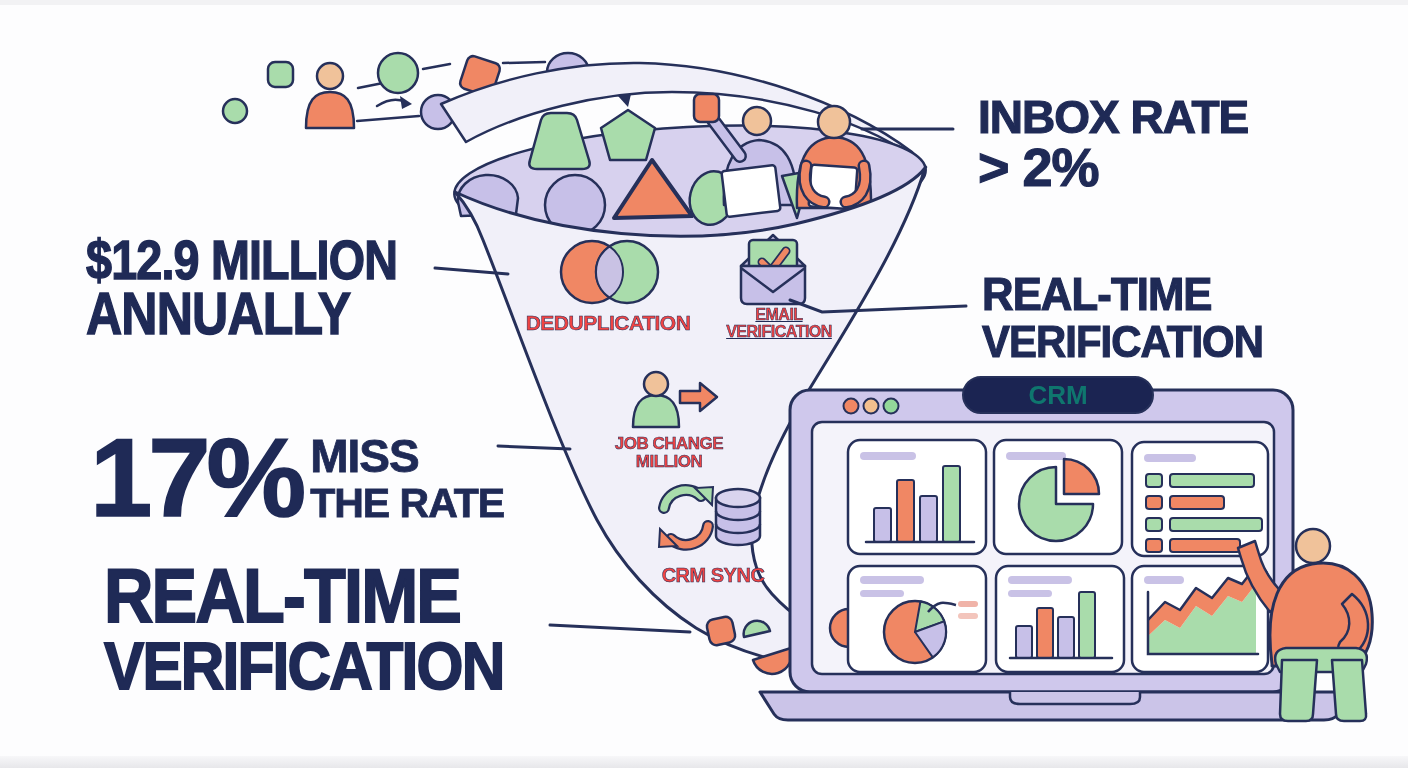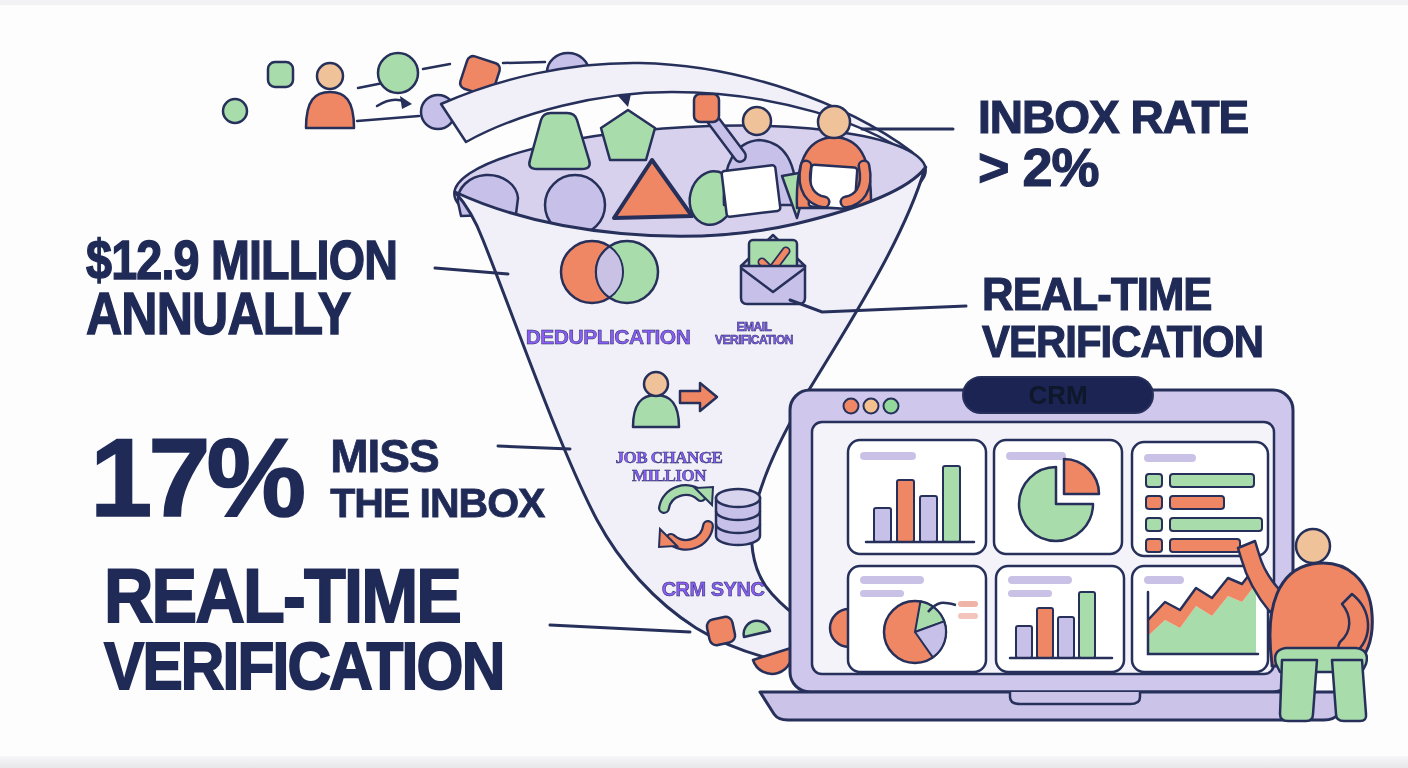--- a/index.html
+++ b/index.html
@@ -13,35 +13,35 @@
   svg{position:absolute;left:0;top:0;}
   .t{position:absolute;color:#1f2a56;font-weight:bold;line-height:0.95;
      letter-spacing:-1px;white-space:nowrap;-webkit-text-stroke:0.8px #1f2a56;}
   .t .l2{display:block;}
   .stat-annual{left:86px;top:234px;font-size:55px;transform:scaleX(.85);transform-origin:0 0;-webkit-text-stroke:1.4px #1f2a56;}
   .stat-annual .l2{font-size:59px;}
   .stat-bounce{left:978px;top:96px;font-size:46px;-webkit-text-stroke:1.2px #1f2a56;}
   .stat-bounce .l2{font-size:54px;margin-top:2px;}
   .stat-17{left:90px;top:427px;display:flex;align-items:flex-end;}
   .stat-17 .big{font-size:112px;line-height:0.82;letter-spacing:-4px;-webkit-text-stroke:1.6px #1f2a56;}
-  .stat-17 .side{margin-left:28px;margin-top:6px;}
+  .stat-17 .side{margin-left:8px;margin-top:6px;}
   .stat-17 .side .l1{font-size:46px;line-height:1;}
   .stat-17 .side .l2{font-size:41px;line-height:1;margin-top:4px;}
   .rt-left{left:104px;top:560px;font-size:76px;letter-spacing:-2px;transform:scaleX(.9);transform-origin:0 0;-webkit-text-stroke:1.8px #1f2a56;}
   .rt-left .l2{font-size:67px;margin-top:2px;}
   .rt-right{left:982px;top:272px;font-size:47px;transform:scaleX(.93);transform-origin:0 0;-webkit-text-stroke:1.2px #1f2a56;}
   .rt-right .l2{font-size:45px;margin-top:4px;}
-  .flabel{position:absolute;color:#8b5cf6;font-weight:bold;text-align:center;
-    letter-spacing:-0.5px;line-height:1.05;margin-top:14px;-webkit-text-stroke:0.5px #1f2a56;}
+  .flabel{position:absolute;color:#ef4444;font-weight:bold;text-align:center;
+    letter-spacing:-0.5px;line-height:1.05;-webkit-text-stroke:0.5px #1f2a56;}
   .lbl-dedup{left:520px;top:312px;width:176px;font-size:21px;}
-  .lbl-email{left:681px;top:307px;width:146px;font-size:12px;}
-  .lbl-job{left:596px;top:435px;width:146px;font-size:17px;font-family:Liberation Serif, serif;}
+  .lbl-email{left:706px;top:307px;width:146px;font-size:16px;text-decoration:underline;}
+  .lbl-job{left:596px;top:435px;width:146px;font-size:17px;}
   .lbl-sync{left:650px;top:565px;width:126px;font-size:20px;}
   .crm-badge{position:absolute;left:963px;top:378px;width:190px;height:34px;
-    color:#0f172a;font-weight:bold;font-size:26px;text-align:center;line-height:34px;
+    color:#0f766e;font-weight:bold;font-size:26px;text-align:center;line-height:34px;
     letter-spacing:0px;}
 </style>
 </head>
 <body>
 
 <div id="stage">
   <div class="edge-top"></div>
 
   <svg width="1408" height="768" viewBox="0 0 1408 768">
 
@@ -260,21 +260,21 @@
 
   <div class="t stat-bounce">
     <span>INBOX RATE</span>
     <span class="l2">&gt; 2%</span>
   </div>
 
   <div class="t stat-17">
     <span class="big">17%</span>
     <span class="side">
       <span class="l1">MISS</span>
-      <span class="l2">THE INBOX</span>
+      <span class="l2">THE RATE</span>
     </span>
   </div>
 
   <div class="t rt-left">
     <span>REAL-TIME</span>
     <span class="l2">VERIFICATION</span>
   </div>
 
   <div class="t rt-right">
     <span>REAL-TIME</span>

